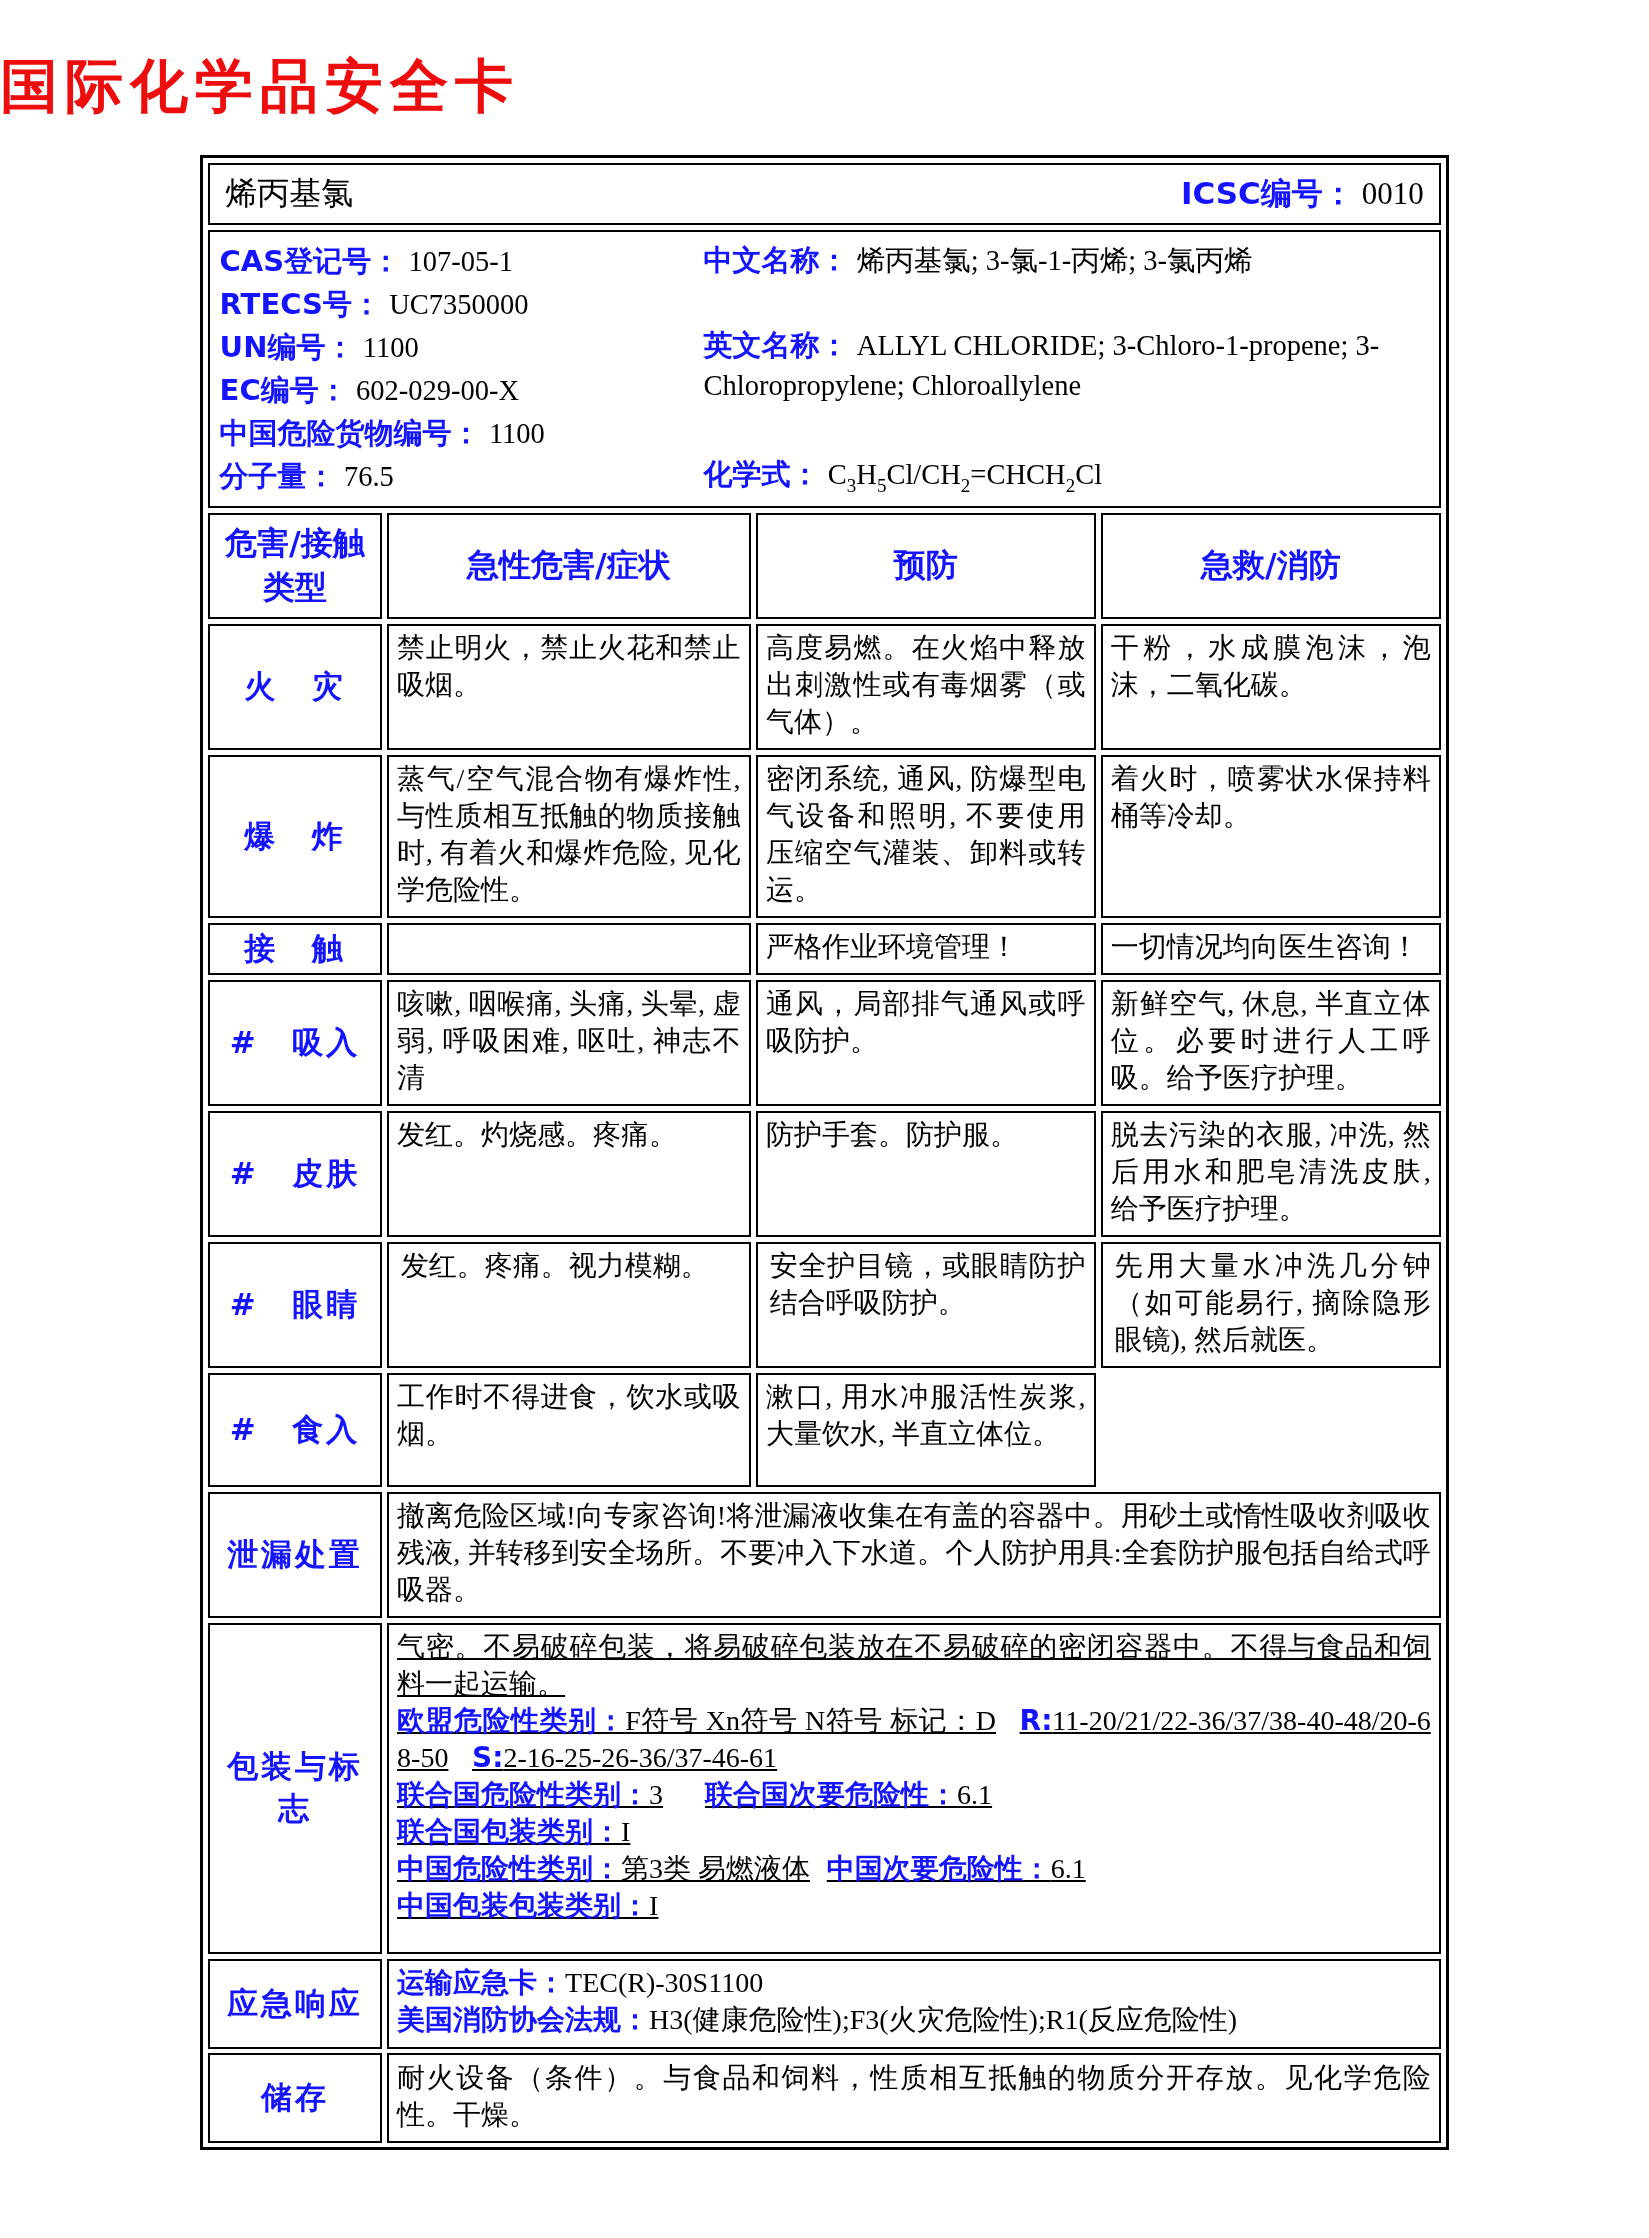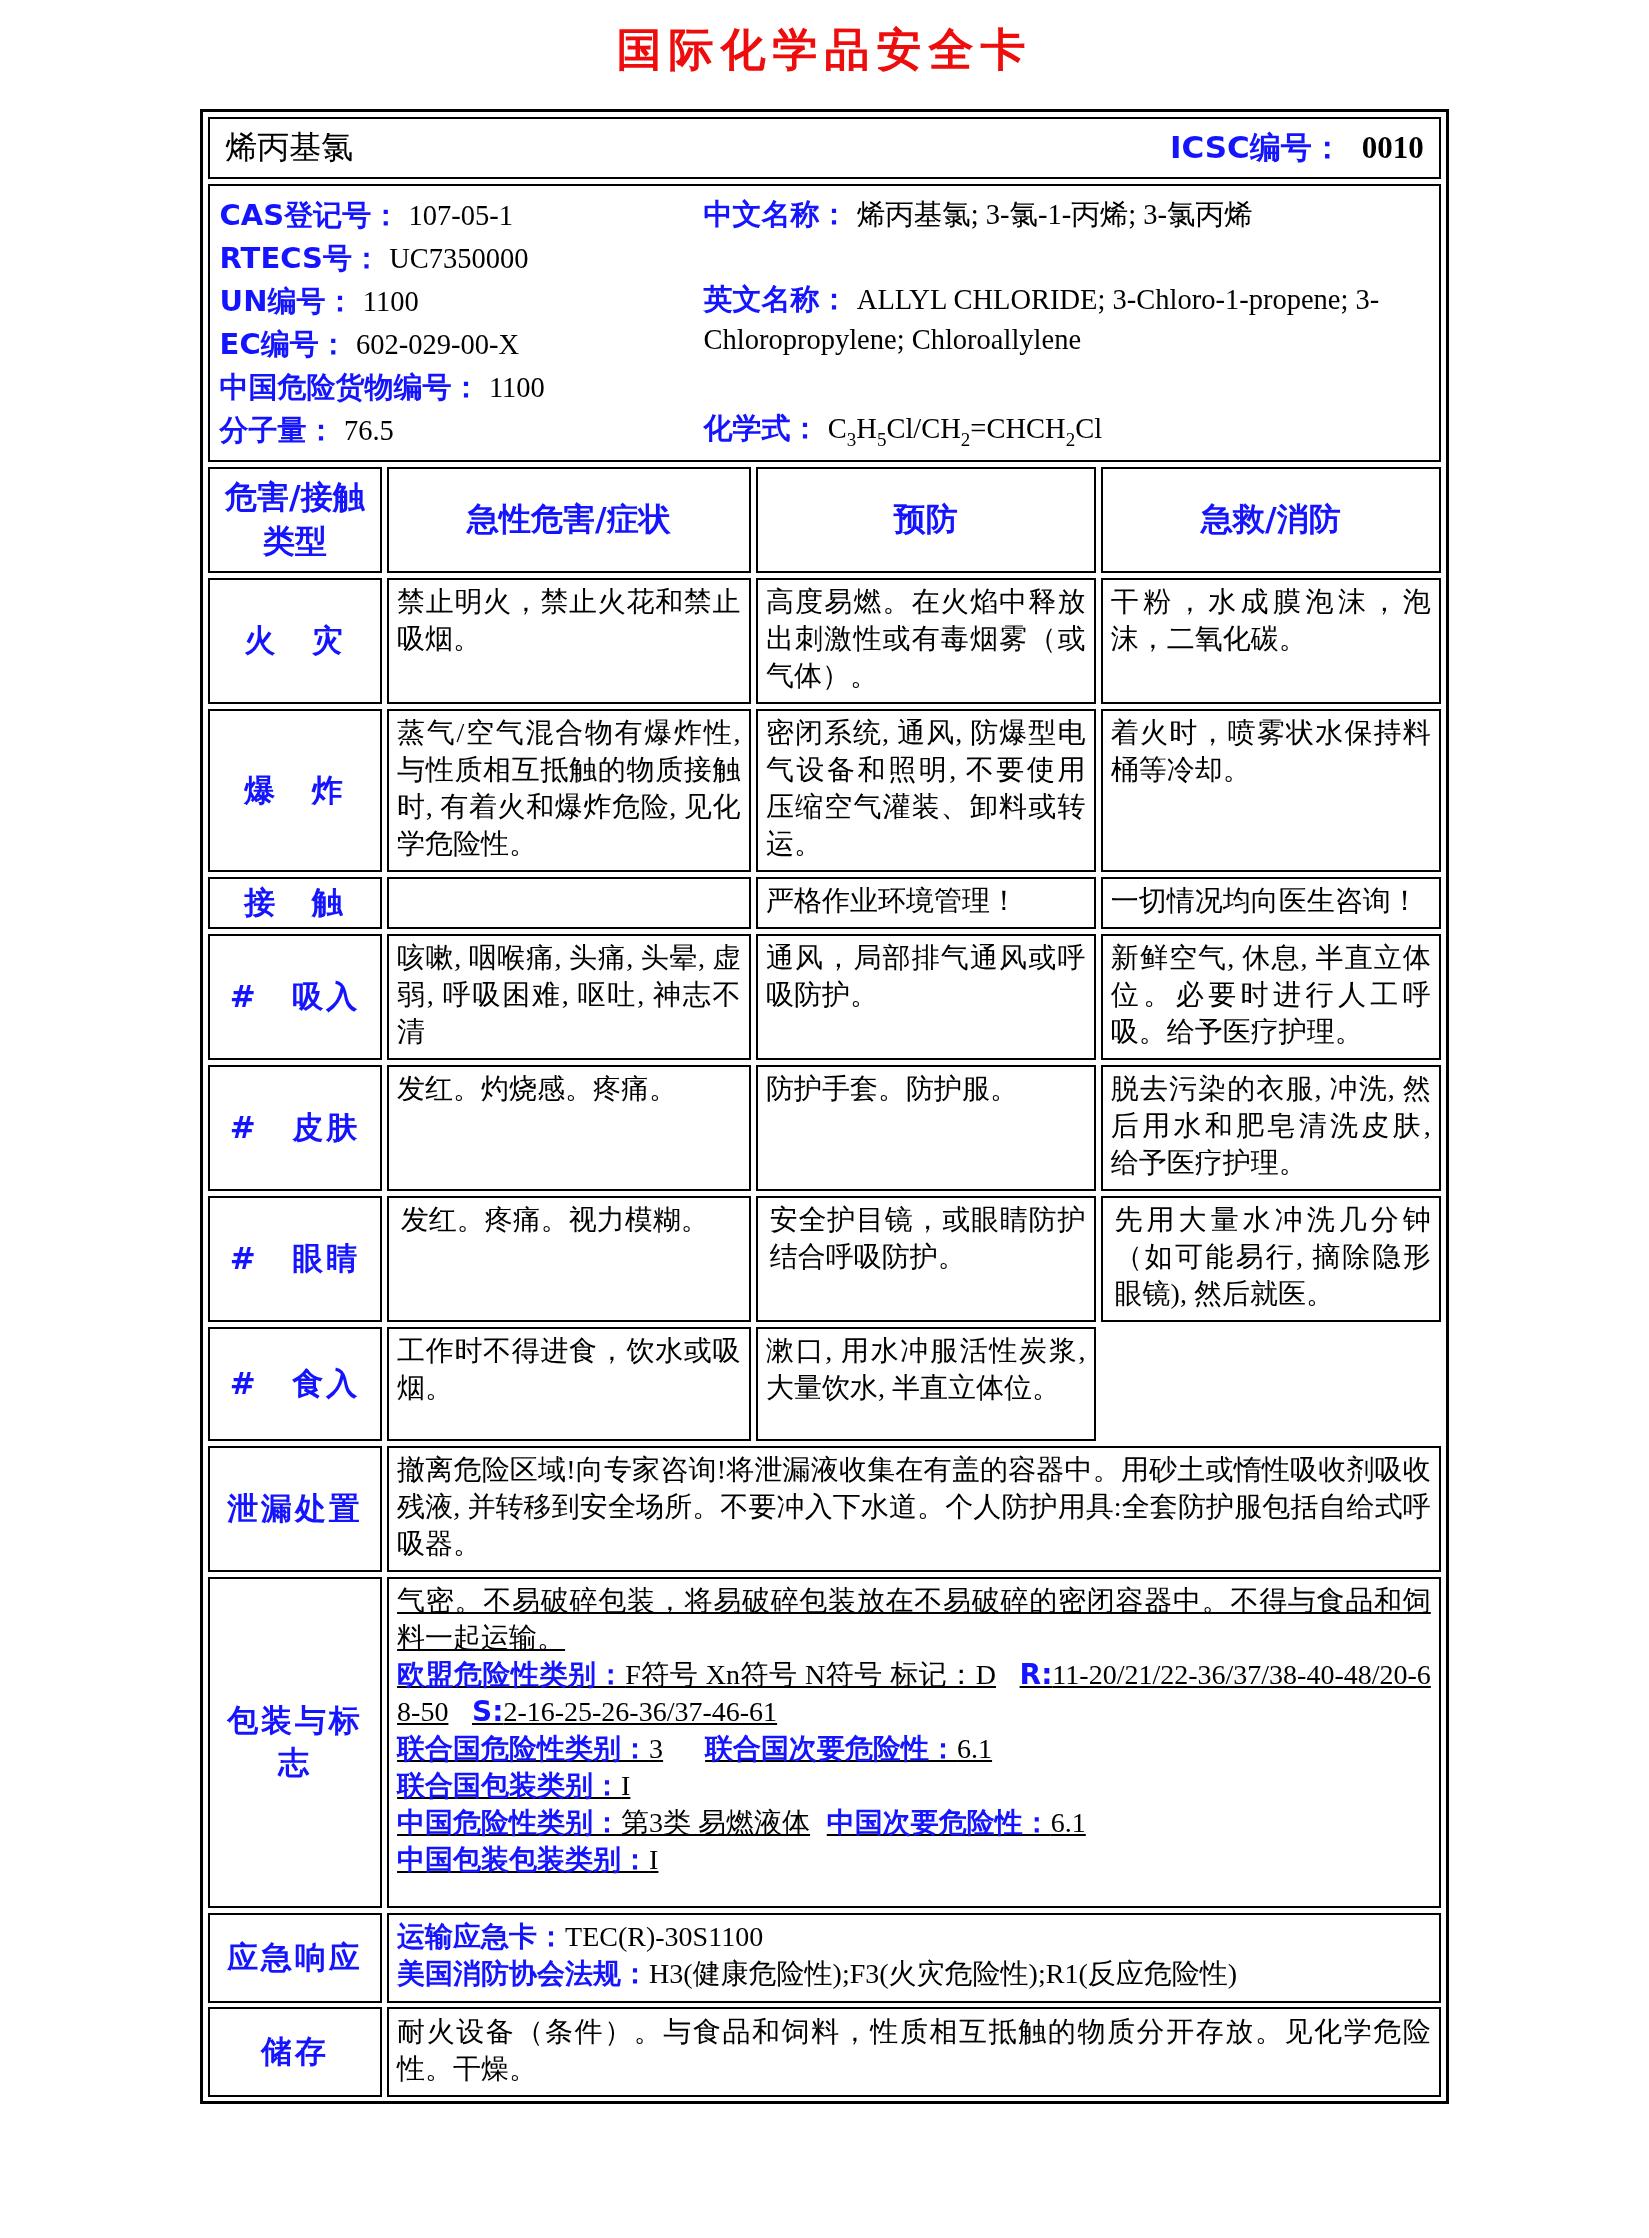--- a/index.html
+++ b/index.html
@@ -3,23 +3,23 @@
 <meta charset="utf-8">
 <style>
   html,body{margin:0;padding:0;background:#ffffff;}
   #page{
     width:1649px;height:2239px;background:#ffffff;overflow:hidden;
     font-family:"Liberation Serif","DejaVu Serif",serif;color:#000;
     box-sizing:border-box;
   }
   *{box-sizing:border-box;}
   .page-title{
-    margin:20px auto 29px auto;text-align:center;
+    margin:48px auto 29px auto;
     color:#ee0d0d;font-family:"DejaVu Sans","Liberation Sans",sans-serif;
-    font-size:45px;font-weight:900;letter-spacing:7px;
+    font-size:58px;font-weight:900;letter-spacing:7px;
   }
   .card{
     width:1249px;margin:0 auto;border:3.5px solid #000;padding:4.9px;background:#fff;
   }
   .row{border:2.1px solid #000;margin-bottom:4.9px;}
   .row:last-child{margin-bottom:0;}
   .grid4{border:none;display:grid;grid-template-columns:174px 364px 340px 1fr;gap:4.9px;}
   .grid2{border:none;display:grid;grid-template-columns:174px 1fr;gap:4.9px;}
   .cell{border:2.1px solid #000;padding:4.2px 8.3px 7px 8.3px;font-size:28px;line-height:1.32;text-align:justify;}
   .labelcell{
@@ -30,21 +30,21 @@
   .headcell{
     border:2.1px solid #000;display:flex;align-items:center;justify-content:center;text-align:center;
     color:#1414ff;font-family:"DejaVu Sans","Liberation Sans",sans-serif;
     font-weight:bold;font-size:32px;padding:7px;
   }
   .blue{color:#1414ff;font-family:"DejaVu Sans","Liberation Sans",sans-serif;font-weight:bold;}
   
   .name-row{display:flex;align-items:center;justify-content:space-between;min-height:61px;padding:7px 15.3px;}
   .substance-name{font-size:32px;}
   .icsc{font-size:31px;}
-  .icsc .num{font-family:"Liberation Serif","DejaVu Serif",serif;font-weight:bold;color:#000;margin-left:19px;}
+  .icsc .num{font-family:"Liberation Serif","DejaVu Serif",serif;font-weight:normal;color:#000;margin-left:8px;}
   
   .ids-row{display:flex;min-height:254px;padding:8.3px 9.7px;}
   .ids-left{width:40%;display:flex;flex-direction:column;justify-content:space-between;}
   .ids-left p{margin:0;font-size:28.5px;line-height:42px;white-space:nowrap;}
   .ids-right{width:60%;display:flex;flex-direction:column;}
   .ids-right p{margin:0;font-size:28.5px;line-height:40px;}
   .ids-right .en-line{margin-top:44px;}
   .ids-right .formula-line{margin-top:auto;}
   .lbl{font-size:29px;margin-right:8.3px;}
   .sub{font-size:19px;position:relative;top:8.3px;}

